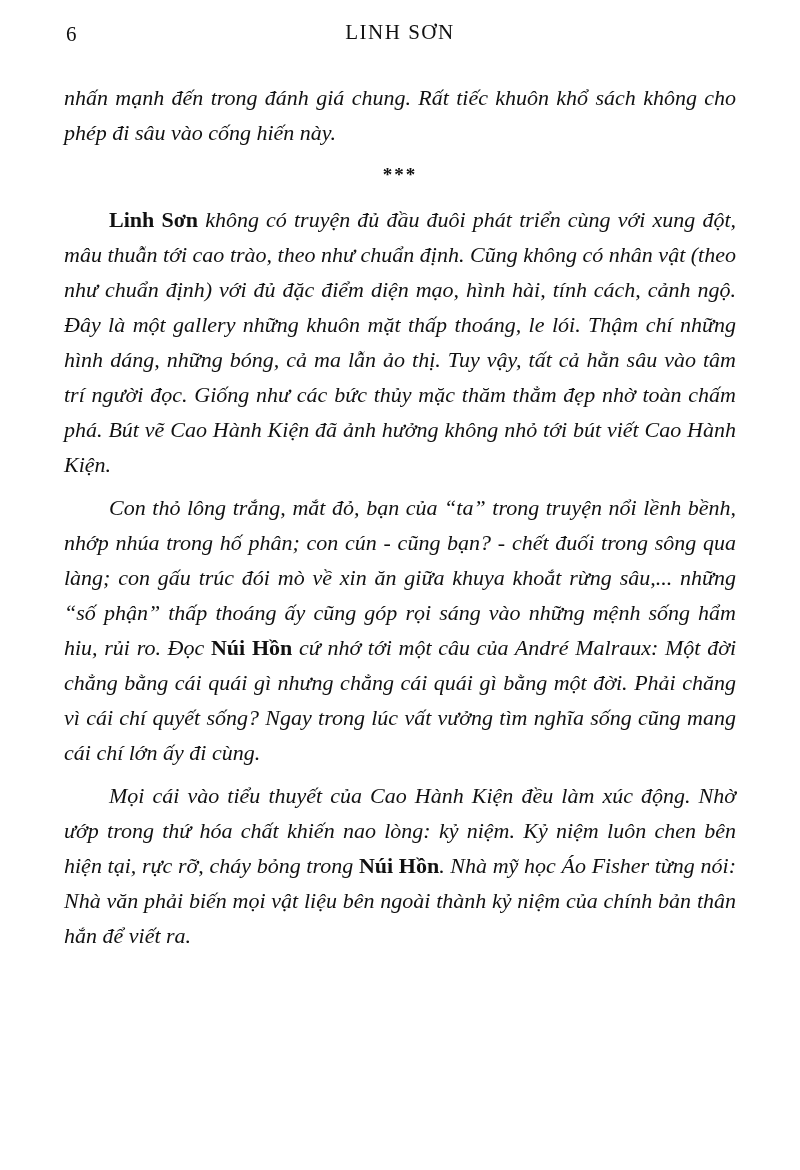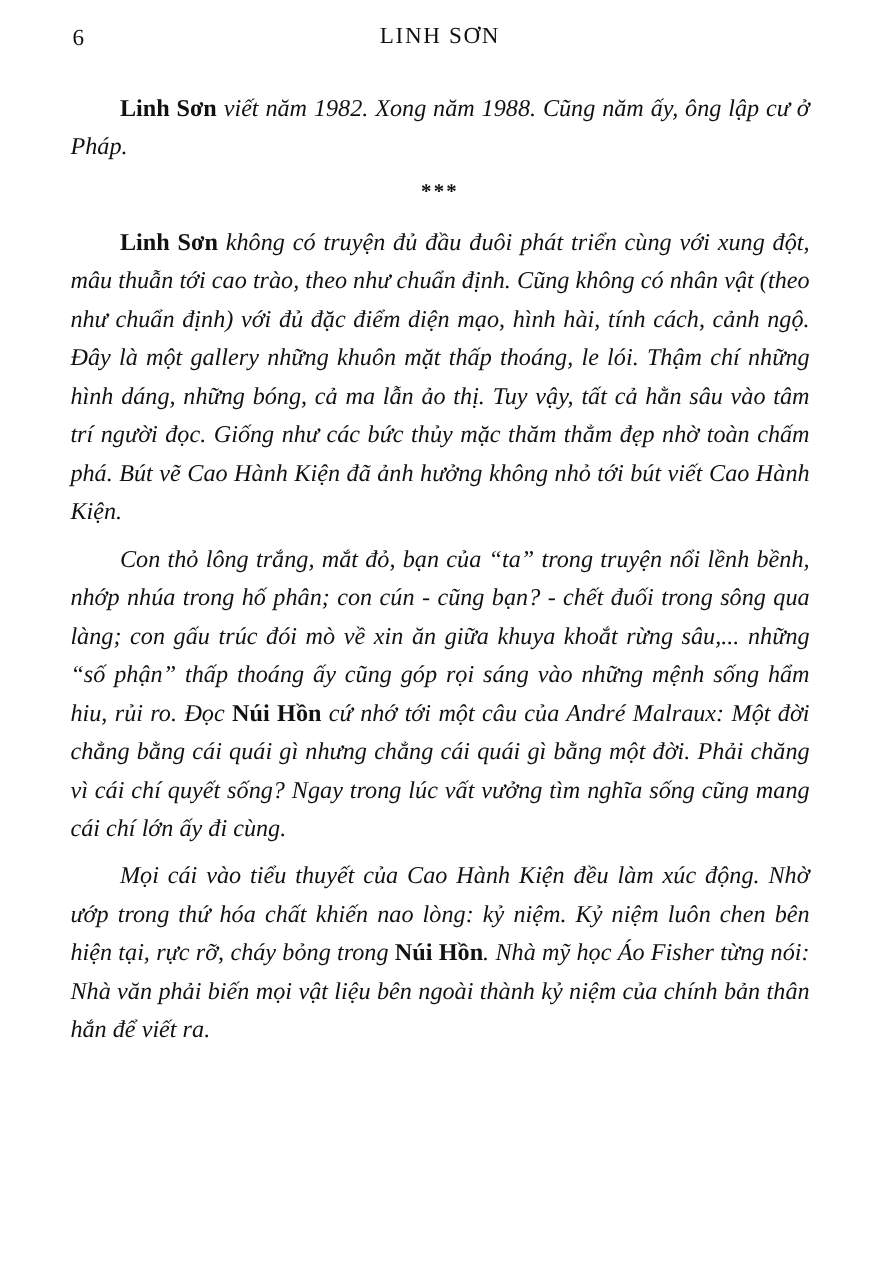--- a/index.html
+++ b/index.html
@@ -76,22 +76,22 @@
 
 <div class="page">
 
   <header class="page-header">
     <span class="page-number">6</span>
     <span class="running-title">LINH SƠN</span>
   </header>
 
   <main class="page-body">
 
+    <p class="para no-indent"><span class="it">nhấn mạnh đến trong đánh giá chung. Rất tiếc khuôn khổ sách không cho phép đi sâu vào cống hiến này.</span></p>
 
-    <p class="para"><span class="b">Linh Sơn</span><span class="it"> viết năm 1982. Xong năm 1988. Cũng năm ấy, ông lập cư ở Pháp.</span></p>
 
     <div class="separator">***</div>
 
     <p class="para"><span class="b">Linh Sơn</span><span class="it"> không có truyện đủ đầu đuôi phát triển cùng với xung đột, mâu thuẫn tới cao trào, theo như chuẩn định. Cũng không có nhân vật (theo như chuẩn định) với đủ đặc điểm diện mạo, hình hài, tính cách, cảnh ngộ. Đây là một gallery những khuôn mặt thấp thoáng, le lói. Thậm chí những hình dáng, những bóng, cả ma lẫn ảo thị. Tuy vậy, tất cả hằn sâu vào tâm trí người đọc. Giống như các bức thủy mặc thăm thẳm đẹp nhờ toàn chấm phá. Bút vẽ Cao Hành Kiện đã ảnh hưởng không nhỏ tới bút viết Cao Hành Kiện.</span></p>
 
 
     <p class="para"><span class="it">Con thỏ lông trắng, mắt đỏ, bạn của “ta” trong truyện nổi lềnh bềnh, nhớp nhúa trong hố phân; con cún - cũng bạn? - chết đuối trong sông qua làng; con gấu trúc đói mò về xin ăn giữa khuya khoắt rừng sâu,... những “số phận” thấp thoáng ấy cũng góp rọi sáng vào những mệnh sống hẩm hiu, rủi ro. Đọc </span><span class="b">Núi Hồn</span><span class="it"> cứ nhớ tới một câu của André Malraux: Một đời chẳng bằng cái quái gì nhưng chẳng cái quái gì bằng một đời. Phải chăng vì cái chí quyết sống? Ngay trong lúc vất vưởng tìm nghĩa sống cũng mang cái chí lớn ấy đi cùng.</span></p>
 
     <p class="para"><span class="it">Mọi cái vào tiểu thuyết của Cao Hành Kiện đều làm xúc động. Nhờ ướp trong thứ hóa chất khiến nao lòng: kỷ niệm. Kỷ niệm luôn chen bên hiện tại, rực rỡ, cháy bỏng trong </span><span class="b">Núi Hồn</span><span class="it">. Nhà mỹ học Áo Fisher từng nói: Nhà văn phải biến mọi vật liệu bên ngoài thành kỷ niệm của chính bản thân hắn để viết ra.</span></p>
 

